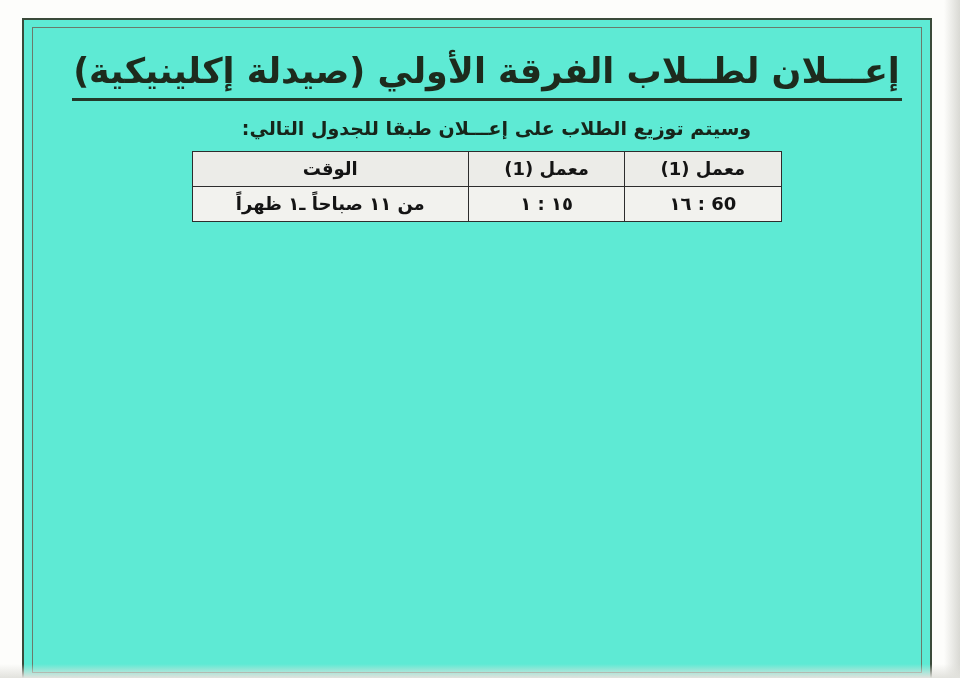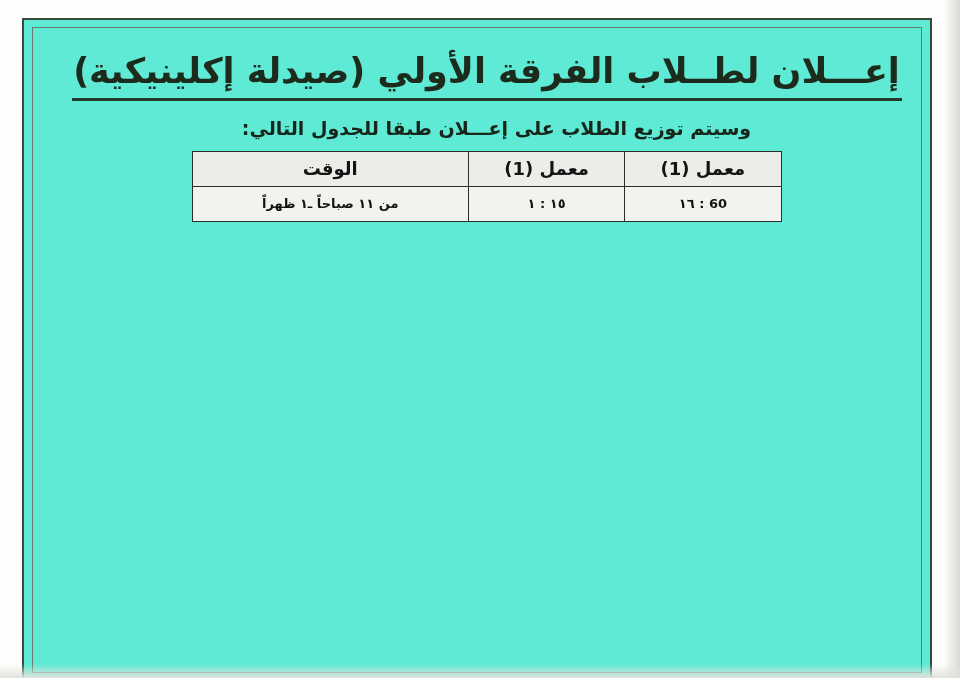--- a/index.html
+++ b/index.html
@@ -123,21 +123,21 @@
   table.schedule th.time-col,
   table.schedule td.time-col {
     width: 290px;
   }
   table.schedule th.lab8,
   table.schedule td.lab8 { width: 150px; }
   table.schedule th.lab9,
   table.schedule td.lab9 { width: 150px; }
 
   table.schedule td {
-    font-size: 13px;
+    font-size: 18px;
     background: #f2f2ee;
   }
 
   
   .signature-block {
     position: absolute;
     left: 80px;
     top: 380px;
     width: 230px;
     text-align: center;

